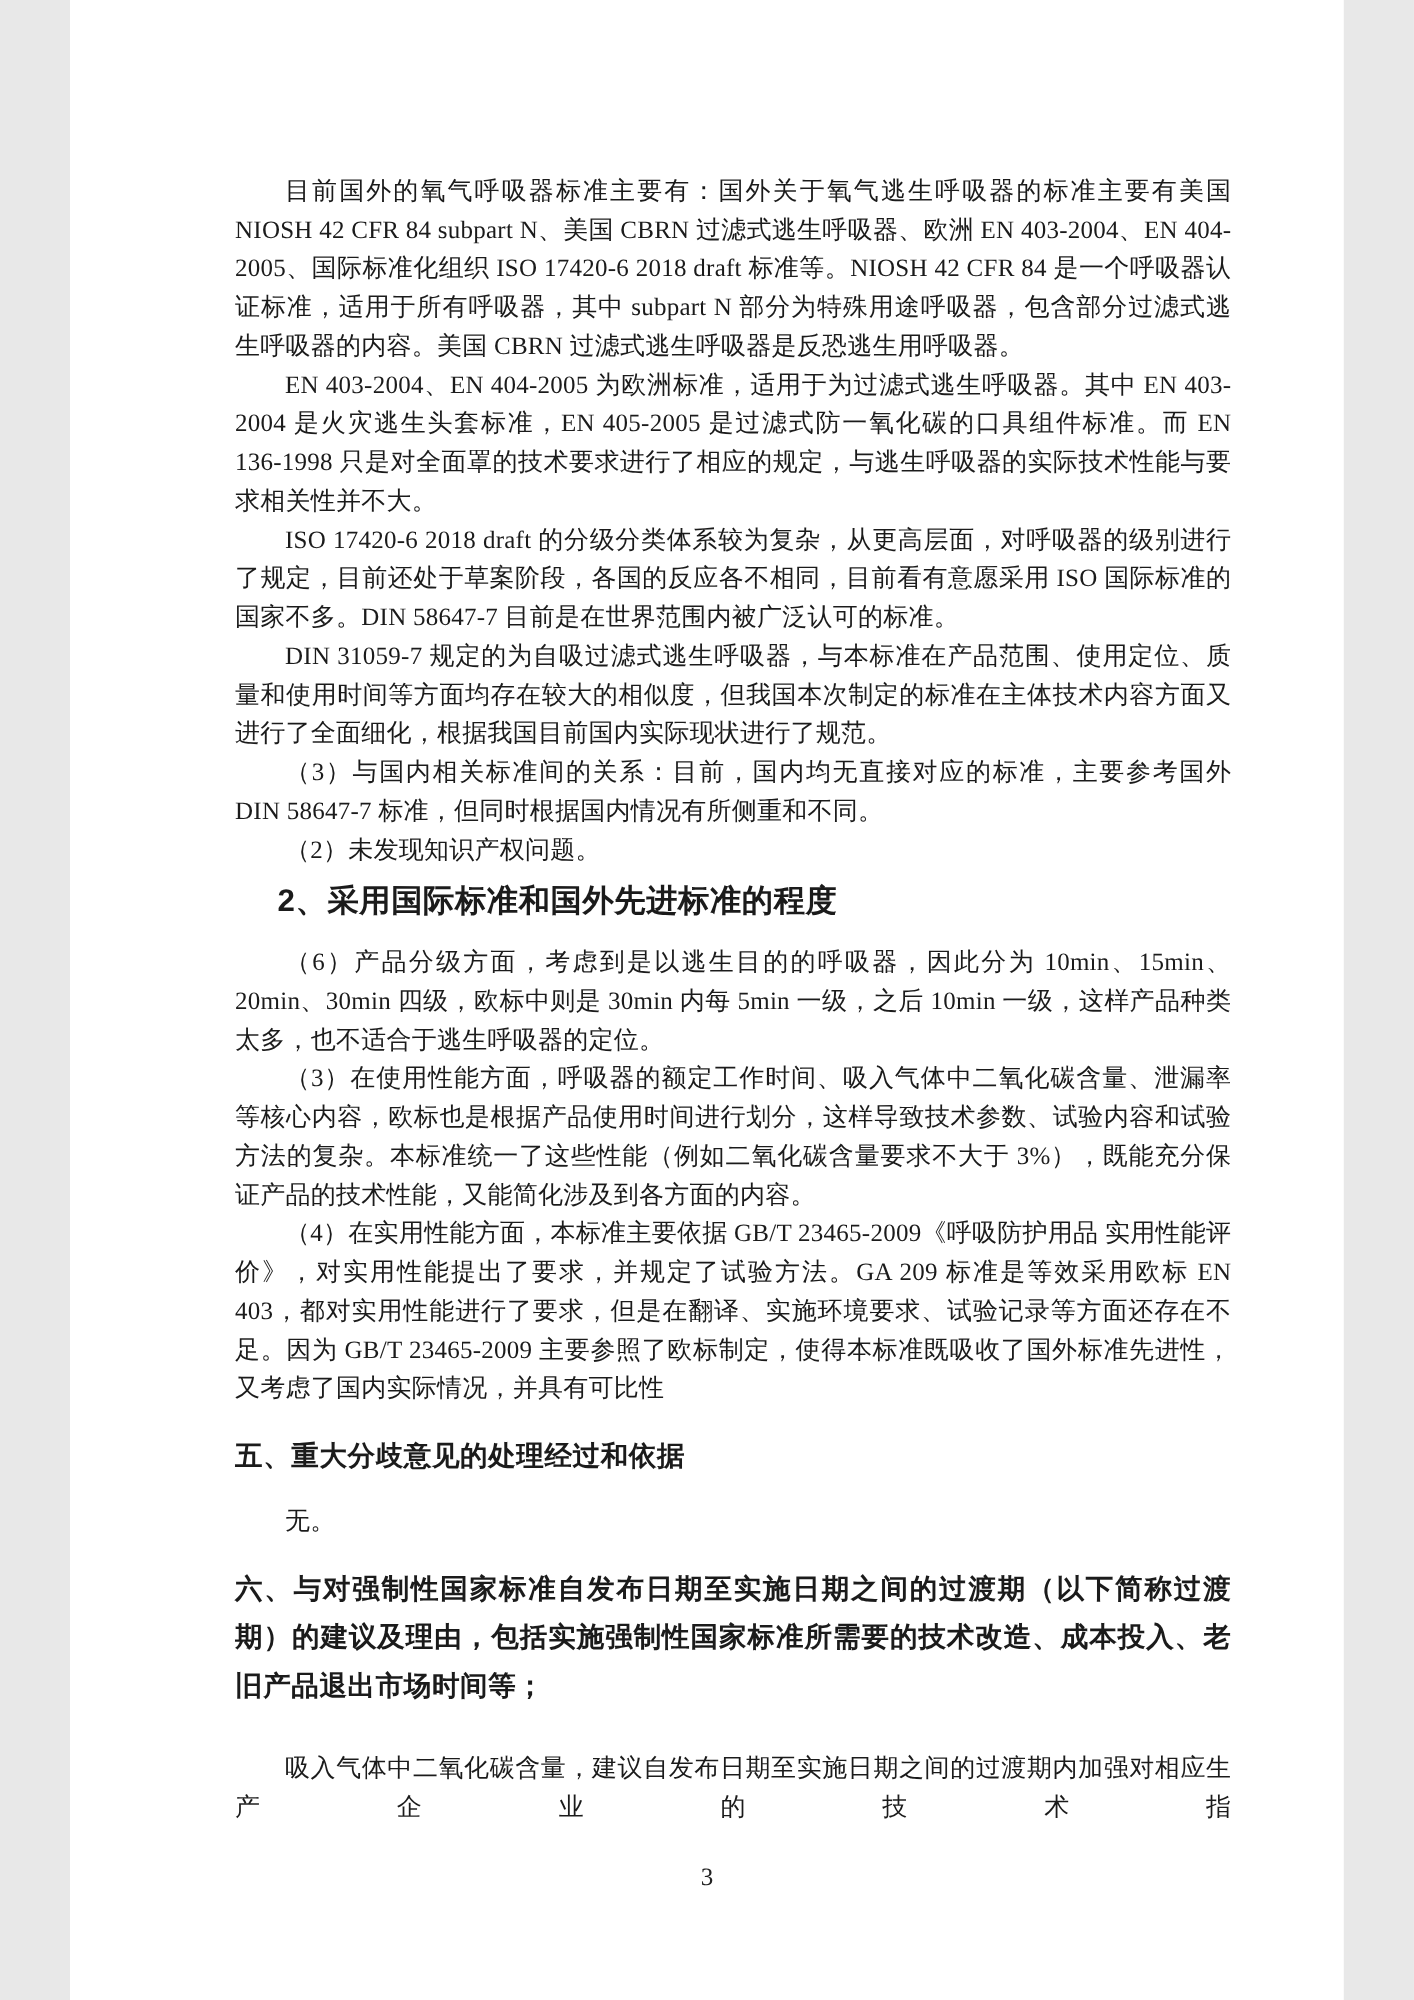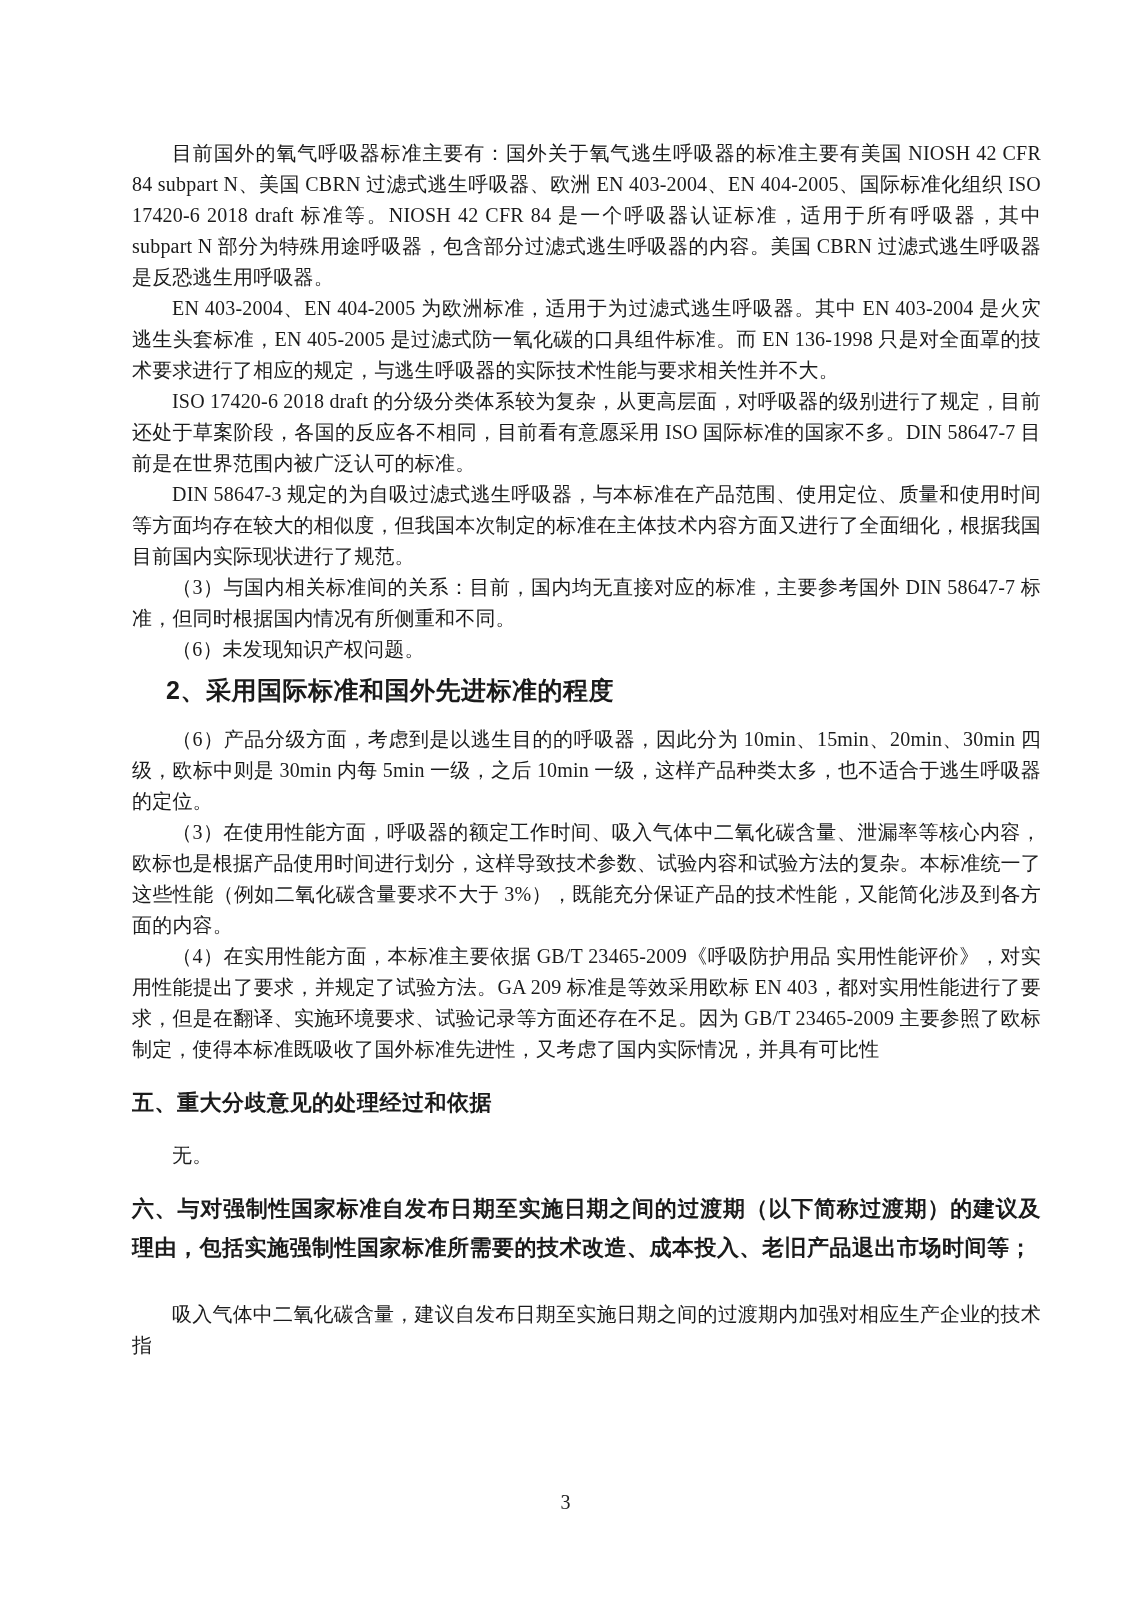--- a/index.html
+++ b/index.html
@@ -2,21 +2,21 @@
 <html lang="zh"><head>
 <meta charset="utf-8">
 <style>
   html, body {
     margin: 0;
     padding: 0;
     background: #e8e8e8;
   }
   .page {
     position: relative;
-    width: 1131px;
+    width: 1019px;
     height: 1600px;
     margin: 0 auto;
     background: #ffffff;
     color: #1b1b1b;
     font-family: "Liberation Serif", "DejaVu Serif", serif;
     overflow: hidden;
     box-sizing: border-box;
   }
   .content {
     position: absolute;
@@ -69,23 +69,23 @@
   }
 </style>
 </head>
 <body>
 
 <div class="page">
   <main class="content">
     <p class="para">目前国外的氧气呼吸器标准主要有：国外关于氧气逃生呼吸器的标准主要有美国 NIOSH 42 CFR 84 subpart N、美国 CBRN 过滤式逃生呼吸器、欧洲 EN 403-2004、EN 404-2005、国际标准化组织 ISO 17420-6 2018 draft 标准等。NIOSH 42 CFR 84 是一个呼吸器认证标准，适用于所有呼吸器，其中 subpart N 部分为特殊用途呼吸器，包含部分过滤式逃生呼吸器的内容。美国 CBRN 过滤式逃生呼吸器是反恐逃生用呼吸器。</p>
     <p class="para">EN 403-2004、EN 404-2005 为欧洲标准，适用于为过滤式逃生呼吸器。其中 EN 403-2004 是火灾逃生头套标准，EN 405-2005 是过滤式防一氧化碳的口具组件标准。而 EN 136-1998 只是对全面罩的技术要求进行了相应的规定，与逃生呼吸器的实际技术性能与要求相关性并不大。</p>
     <p class="para">ISO 17420-6 2018 draft 的分级分类体系较为复杂，从更高层面，对呼吸器的级别进行了规定，目前还处于草案阶段，各国的反应各不相同，目前看有意愿采用 ISO 国际标准的国家不多。DIN 58647-7 目前是在世界范围内被广泛认可的标准。</p>
-    <p class="para">DIN 58647-3 规定的为自吸过滤式逃生呼吸器，与本标准在产品范围、使用定位、质量和使用时间等方面均存在较大的相似度，但我国本次制定的标准在主体技术内容方面又进行了全面细化，根据我国目前国内实际现状进行了规范。</p>
+    <p class="para">DIN 31059-7 规定的为自吸过滤式逃生呼吸器，与本标准在产品范围、使用定位、质量和使用时间等方面均存在较大的相似度，但我国本次制定的标准在主体技术内容方面又进行了全面细化，根据我国目前国内实际现状进行了规范。</p>
     <p class="para">（3）与国内相关标准间的关系：目前，国内均无直接对应的标准，主要参考国外 DIN 58647-7 标准，但同时根据国内情况有所侧重和不同。</p>
-    <p class="para">（6）未发现知识产权问题。</p>
+    <p class="para">（2）未发现知识产权问题。</p>
 
     <h3 class="sub-heading">2、采用国际标准和国外先进标准的程度</h3>
 
     <p class="para">（6）产品分级方面，考虑到是以逃生目的的呼吸器，因此分为 10min、15min、20min、30min 四级，欧标中则是 30min 内每 5min 一级，之后 10min 一级，这样产品种类太多，也不适合于逃生呼吸器的定位。</p>
     <p class="para">（3）在使用性能方面，呼吸器的额定工作时间、吸入气体中二氧化碳含量、泄漏率等核心内容，欧标也是根据产品使用时间进行划分，这样导致技术参数、试验内容和试验方法的复杂。本标准统一了这些性能（例如二氧化碳含量要求不大于 3%），既能充分保证产品的技术性能，又能简化涉及到各方面的内容。</p>
     <p class="para">（4）在实用性能方面，本标准主要依据 GB/T 23465-2009《呼吸防护用品 实用性能评价》，对实用性能提出了要求，并规定了试验方法。GA 209 标准是等效采用欧标 EN 403，都对实用性能进行了要求，但是在翻译、实施环境要求、试验记录等方面还存在不足。因为 GB/T 23465-2009 主要参照了欧标制定，使得本标准既吸收了国外标准先进性，又考虑了国内实际情况，并具有可比性</p>
 
     <h2 class="major-heading">五、重大分歧意见的处理经过和依据</h2>
 
     <p class="para">无。</p>

